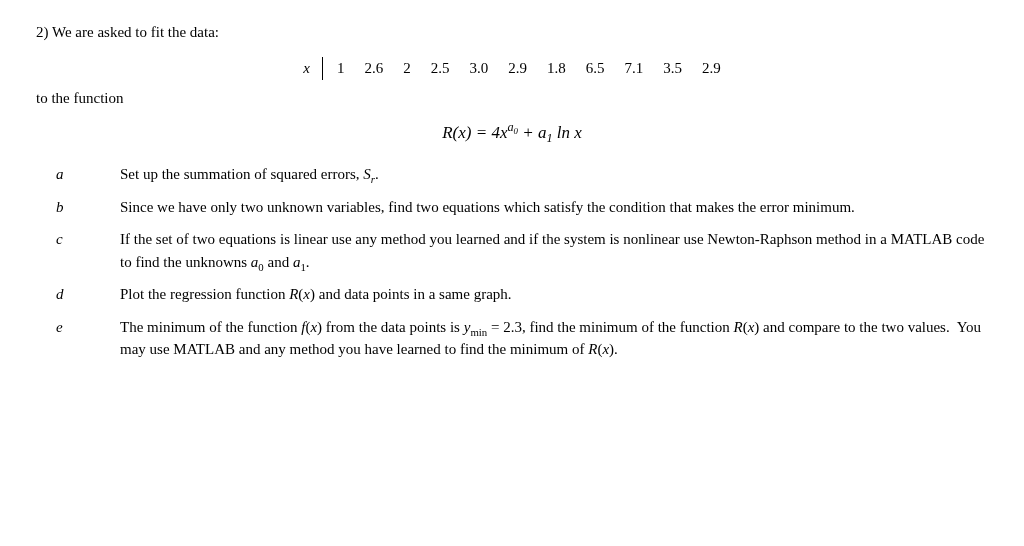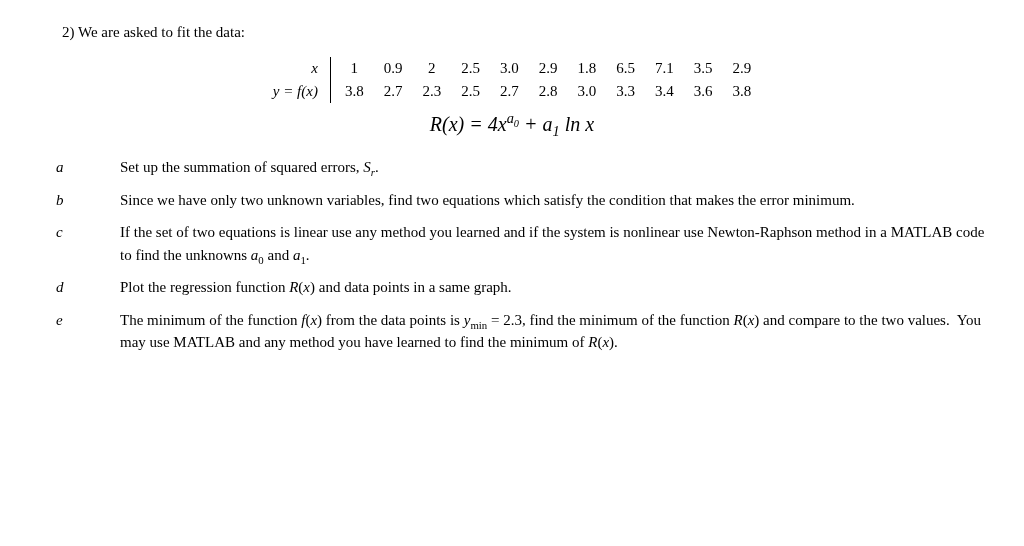--- a/index.html
+++ b/index.html
@@ -8,21 +8,20 @@
       font-family: 'Computer Modern', 'Latin Modern', Georgia, 'Times New Roman', serif;
       font-size: 15px;
       color: #000;
       padding: 24px 36px;
       width: 1024px;
       min-height: 546px;
     }
     .problem-intro {
       margin-bottom: 16px;
       font-size: 15px;
-      margin-left: 26px;
     }
     .table-container {
       display: flex;
       justify-content: center;
       margin: 0 0 10px 0;
     }
     table.data-table {
       border-collapse: collapse;
       font-size: 15px;
     }
@@ -40,21 +39,21 @@
       padding-left: 14px;
     }
     .to-the-function {
       margin: 8px 0 16px 0;
       font-size: 15px;
     }
     .formula-container {
       display: flex;
       justify-content: center;
       margin: 10px 0 20px 0;
-      font-size: 20px;
+      font-size: 17px;
     }
     .formula {
       font-style: italic;
     }
     .parts-list {
       margin: 0 0 0 20px;
       list-style: none;
     }
     .parts-list li {
       margin-bottom: 10px;
@@ -92,49 +91,38 @@
   <div class="problem-intro">
     <span>2) We are asked to fit the data:</span>
   </div>
 
   <div class="table-container">
     <table class="data-table">
       <tbody>
           <tr>
         <td class="row-header"><span class="math-italic">x</span></td>
         <td class="divider-cell">1</td>
-        <td>0.9</td>
+        <td>2.6</td>
         <td>2</td>
         <td>2.5</td>
         <td>3.0</td>
         <td>2.9</td>
         <td>1.8</td>
         <td>6.5</td>
         <td>7.1</td>
         <td>3.5</td>
         <td>2.9</td>
       </tr>
-      <tr>
-        <td class="row-header"><span class="math-italic">y</span> = <span class="math-italic">f</span>(<span class="math-italic">x</span>)</td>
-        <td class="divider-cell">3.8</td>
-        <td>2.7</td>
-        <td>2.3</td>
-        <td>2.5</td>
-        <td>2.7</td>
-        <td>2.8</td>
-        <td>3.0</td>
-        <td>3.3</td>
-        <td>3.4</td>
-        <td>3.6</td>
-        <td>3.8</td>
-      </tr>
     </tbody>
       </table>
   </div>
 
+  <div class="to-the-function">
+    <span>to the function</span>
+  </div>
 
   <div class="formula-container">
     <span class="formula">
       <span class="math-italic">R</span>(<span class="math-italic">x</span>) = 4<span class="math-italic">x</span><sup><span class="math-italic">a</span><sub>0</sub></sup> + <span class="math-italic">a</span><sub>1</sub> ln&nbsp;<span class="math-italic">x</span>
     </span>
   </div>
 
   <ul class="parts-list">
     <li>
       <span class="part-label">a</span>

